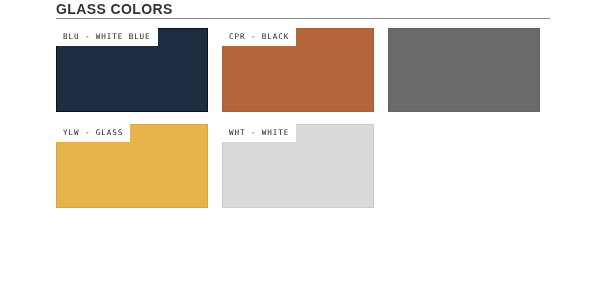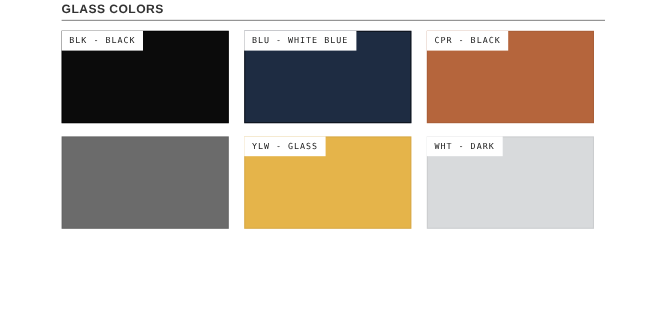--- a/index.html
+++ b/index.html
@@ -24,21 +24,21 @@
 
   
   .header {
     position: absolute;
     left: 56px;
     top: 2px;
     width: 494px;
   }
   .header-title {
     font-family: "Liberation Sans", sans-serif;
-    font-size: 11px;
+    font-size: 14px;
     font-weight: 700;
     letter-spacing: 0.4px;
     color: #333333;
     line-height: 14px;
     padding-bottom: 2px;
     white-space: nowrap;
   }
   .header-rule {
     width: 100%;
     height: 1px;
@@ -99,37 +99,33 @@
 
 <div class="page">
 
   <div class="header">
     <div class="header-title">GLASS COLORS</div>
     <div class="header-rule"></div>
   </div>
 
   <div class="grid">
       <div class="swatch">
-        <div class="swatch-chip bordered" style="background: rgb(11, 11, 11);"></div>
-        <div class="swatch-label">BLK - BLACK</div>
-      </div>
-      <div class="swatch">
         <div class="swatch-chip bordered" style="background: rgb(30, 44, 66);"></div>
         <div class="swatch-label">BLU - WHITE BLUE</div>
       </div>
       <div class="swatch">
         <div class="swatch-chip soft" style="background: rgb(181, 101, 60);"></div>
         <div class="swatch-label">CPR - BLACK</div>
       </div>
       <div class="swatch">
         <div class="swatch-chip soft" style="background: rgb(107, 107, 107);"></div>
       </div>
       <div class="swatch">
         <div class="swatch-chip soft" style="background: rgb(229, 180, 74);"></div>
         <div class="swatch-label">YLW - GLASS</div>
       </div>
       <div class="swatch">
         <div class="swatch-chip soft" style="background: rgb(216, 218, 220);"></div>
-        <div class="swatch-label">WHT - DARK</div>
+        <div class="swatch-label">WHT - WHITE</div>
       </div>
     </div>
 
 </div>
 
 </body></html>

